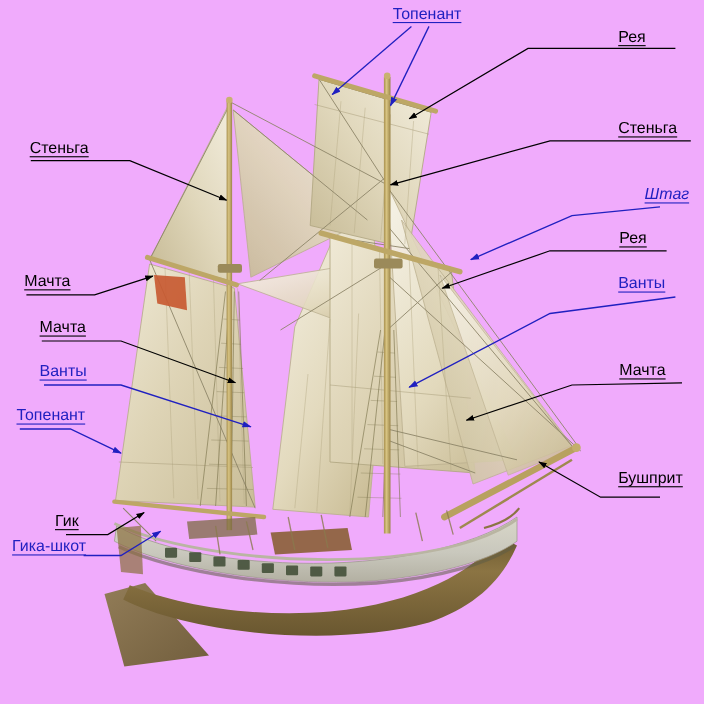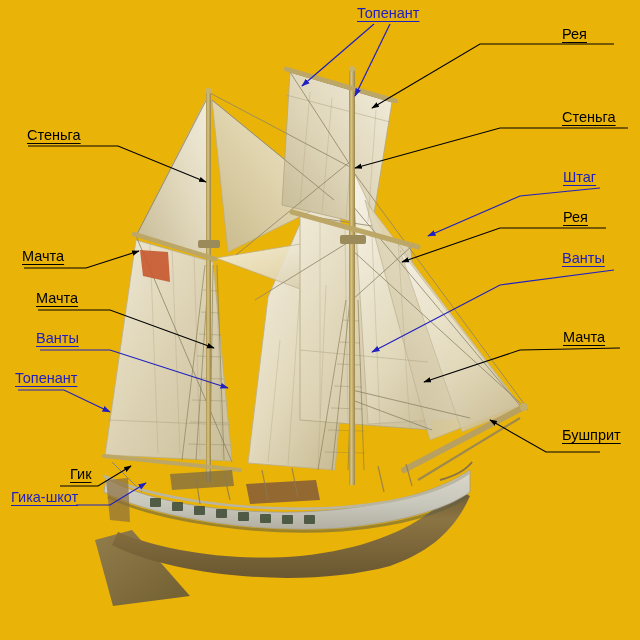--- a/index.html
+++ b/index.html
@@ -4,21 +4,21 @@
 <style>
   html, body {
     margin: 0;
     padding: 0;
     background: #ffffff;
   }
   #stage {
     position: relative;
     width: 640px;
     height: 640px;
-    background: #eab308;
+    background: #f0abfc;
     overflow: hidden;
     font-family: "Liberation Sans", sans-serif;
   }
   #artwork {
     position: absolute;
     left: 0; top: 0;
     width: 640px; height: 640px;
   }
   #overlay {
     position: absolute;
@@ -285,25 +285,25 @@
 
     <path d="M60,486 L98,486 L131,466" stroke="#000000" stroke-width="1.1" fill="none" style="marker-end:url(#arrBlack)"></path>
 
     <path d="M76,505 L110,505 L146,483" stroke="#2020c0" stroke-width="1.2" fill="none" style="marker-end:url(#arrBlue)"></path>
   </svg>
 
   <div class="label blue" style="left:357px; top:6px;">Топенант</div>
   <div class="label black" style="left:562px; top:27px;">Рея</div>
   <div class="label black" style="left:27px; top:128px;">Стеньга</div>
   <div class="label black" style="left:562px; top:110px;">Стеньга</div>
-  <div class="label blue" style="left:563px; top:170px;">Штаг</div>
+  <div class="label blue" style="left:586px; top:170px;font-style:italic;">Штаг</div>
   <div class="label black" style="left:563px; top:210px;">Рея</div>
   <div class="label black" style="left:22px; top:249px;">Мачта</div>
   <div class="label blue" style="left:562px; top:251px;">Ванты</div>
   <div class="label black" style="left:36px; top:291px;">Мачта</div>
   <div class="label blue" style="left:36px; top:331px;">Ванты</div>
   <div class="label black" style="left:563px; top:330px;">Мачта</div>
   <div class="label blue" style="left:15px; top:371px;">Топенант</div>
   <div class="label black" style="left:562px; top:428px;">Бушприт</div>
-  <div class="label black" style="left:70px; top:467px;">Гик</div>
+  <div class="label black" style="left:50px; top:467px;">Гик</div>
   <div class="label blue" style="left:11px; top:490px;text-decoration:underline;">Гика-шкот</div>
 
 </div>
 
 </body></html>

